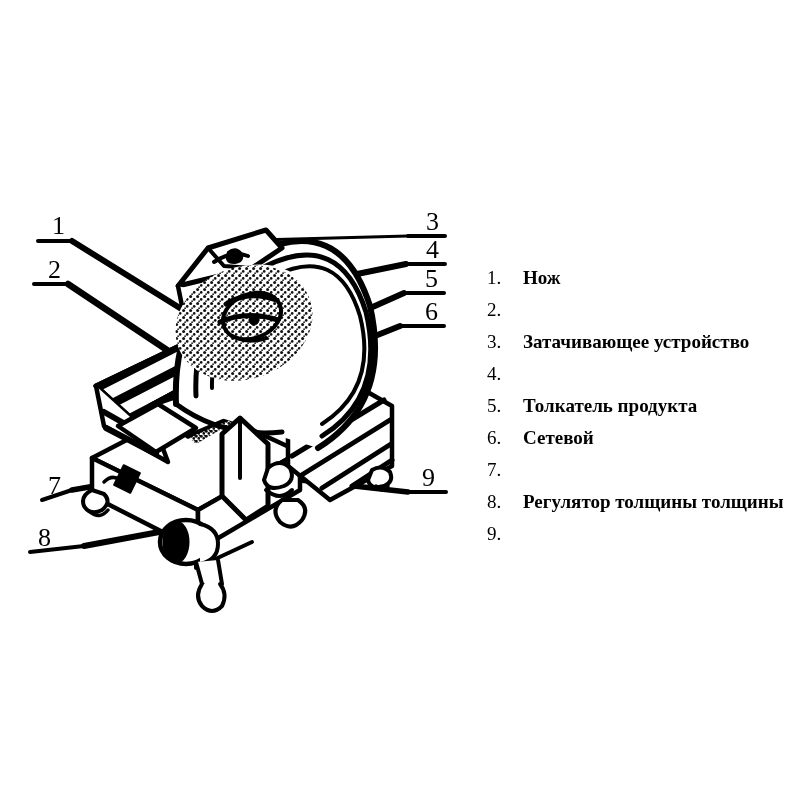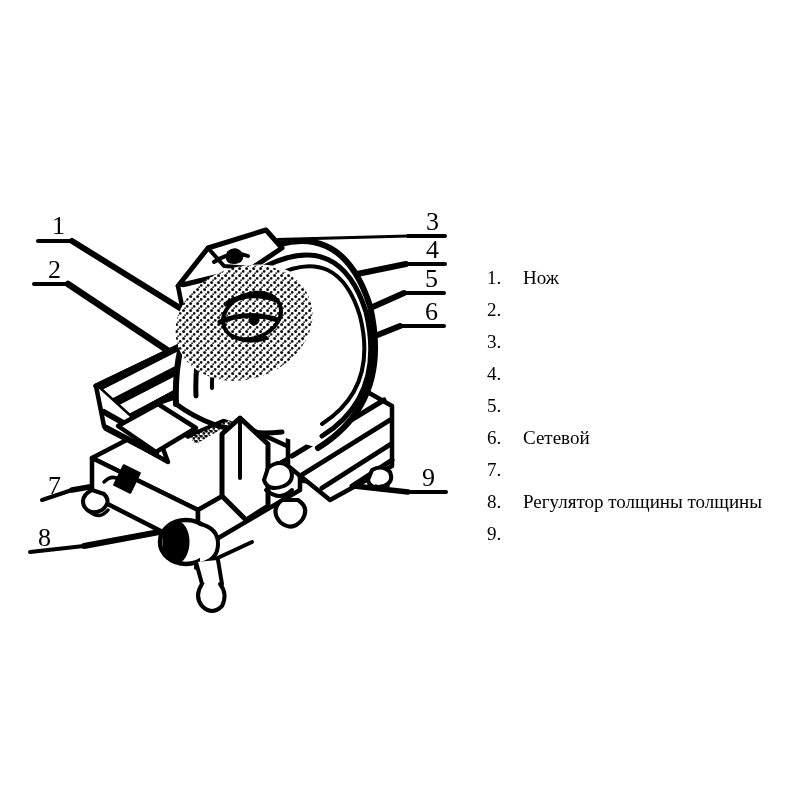--- a/index.html
+++ b/index.html
@@ -31,20 +31,21 @@
     white-space:nowrap;
   }
   .legend-num{
     width:36px;
     flex:0 0 36px;
     font-size:19px;
     letter-spacing:0px;
   }
   .legend-label{
     font-size:19px;
+    font-weight:bold;
   }
 </style>
 </head>
 <body>
 
 <div id="page">
 
   <div class="diagram-panel">
     <svg viewBox="0 0 480 430" xmlns="http://www.w3.org/2000/svg">
       <defs>
@@ -246,28 +247,30 @@
       <span class="legend-num">1.</span>
       <span class="legend-label">Нож</span>
     </div>
 
     <div class="legend-item">
       <span class="legend-num">2.</span>
     </div>
 
     <div class="legend-item">
       <span class="legend-num">3.</span>
+      <span class="legend-label">Затачивающее устройство</span>
     </div>
 
     <div class="legend-item">
       <span class="legend-num">4.</span>
     </div>
 
     <div class="legend-item">
       <span class="legend-num">5.</span>
+      <span class="legend-label">Толкатель продукта</span>
     </div>
 
     <div class="legend-item">
       <span class="legend-num">6.</span>
       <span class="legend-label">Сетевой</span>
     </div>
 
     <div class="legend-item">
       <span class="legend-num">7.</span>
     </div>

